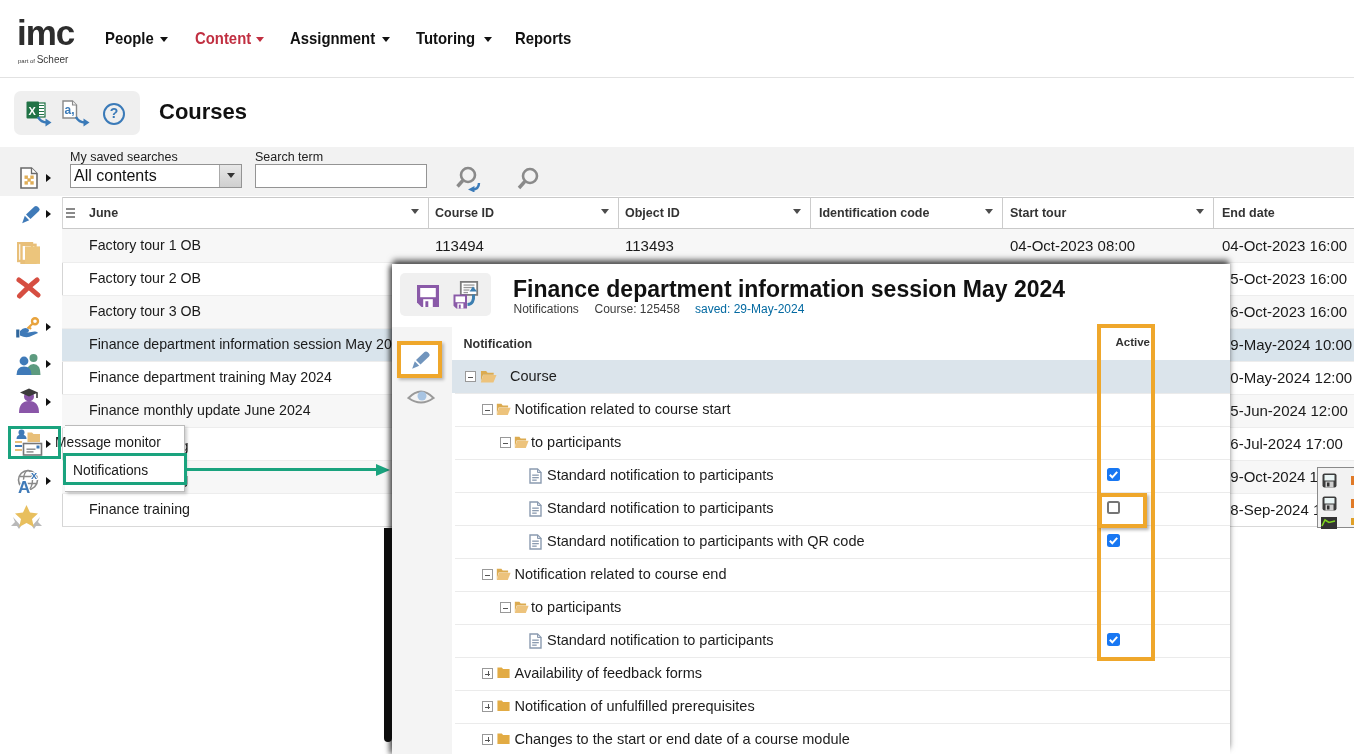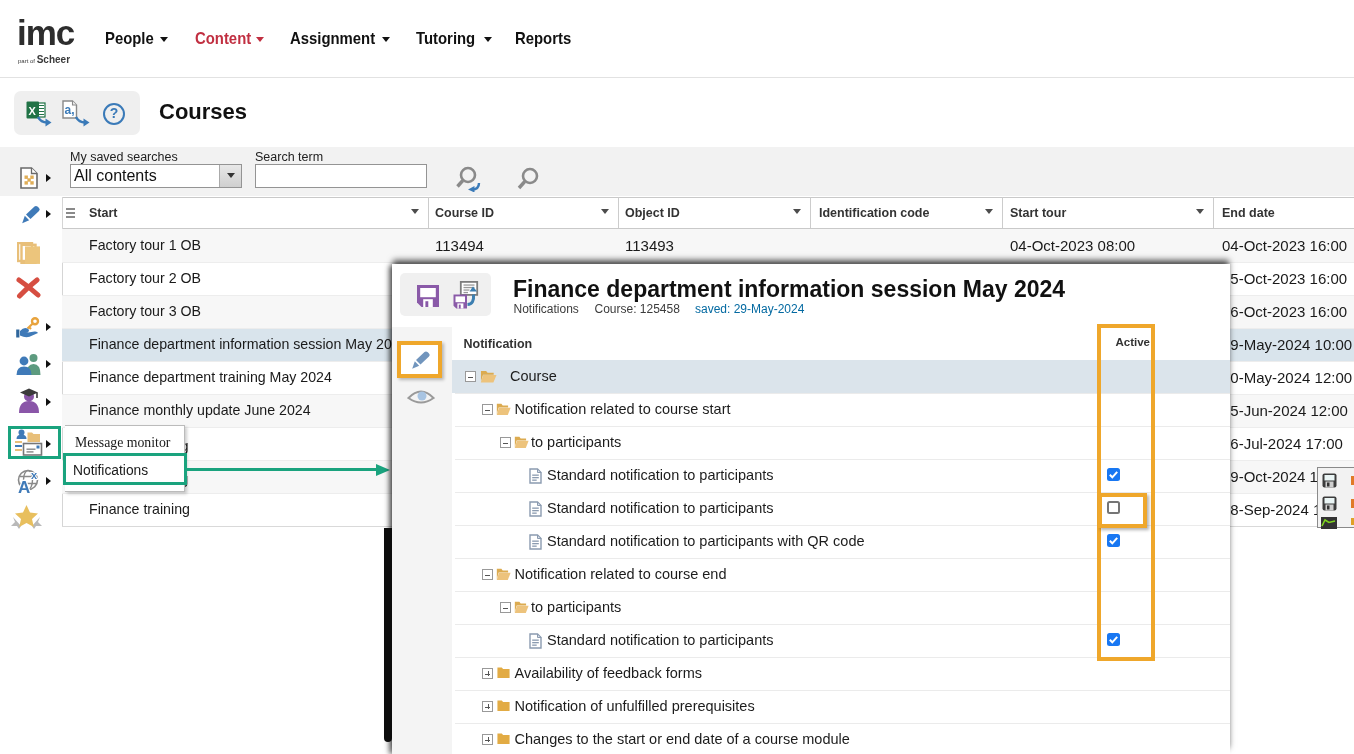--- a/index.html
+++ b/index.html
@@ -26,21 +26,21 @@
   .cb.on { background:#1877f2; }
   .cb.off { background:#fff; border:2px solid #757575; }
 </style>
 </head>
 <body>
 <div id="stage">
 
   <div class="abs" style="left:0;top:0;width:1354px;height:77px;background:#fff;"></div>
   <div class="abs" style="left:17px;top:13px;font-weight:bold;font-size:35px;color:#2d2d2d;letter-spacing:-1px;">imc</div>
   <div class="abs" style="left:18px;top:49px;white-space:nowrap;color:#3a3a3a;">
-    <span style="font-size:6px;">part of </span><span style="font-size:10px;font-weight:bold;">Scheer</span>
+    <span style="font-size:6px;">part of </span><span style="font-size:10px;font-weight:normal;">Scheer</span>
   </div>
   <div class="abs b" style="left:105px;top:28.5px;font-size:17px;transform:scaleX(0.875);transform-origin:0 0;color:#111;">People</div>
   <div class="abs sortarr" style="left:160px;top:36.5px;border-top-color:#111;"></div>
   <div class="abs b" style="left:194.5px;top:28.5px;font-size:17px;transform:scaleX(0.875);transform-origin:0 0;color:#c12f41;">Content</div>
   <div class="abs sortarr" style="left:256px;top:36.5px;border-top-color:#c12f41;"></div>
   <div class="abs b" style="left:289.5px;top:28.5px;font-size:17px;transform:scaleX(0.875);transform-origin:0 0;color:#111;">Assignment</div>
   <div class="abs sortarr" style="left:382px;top:36.5px;border-top-color:#111;"></div>
   <div class="abs b" style="left:416px;top:28.5px;font-size:17px;transform:scaleX(0.875);transform-origin:0 0;color:#111;">Tutoring</div>
   <div class="abs sortarr" style="left:483.5px;top:36.5px;border-top-color:#111;"></div>
   <div class="abs b" style="left:515px;top:28.5px;font-size:17px;transform:scaleX(0.875);transform-origin:0 0;color:#111;">Reports</div>
@@ -99,21 +99,21 @@
   </svg>
 
   <div class="abs" style="left:62px;top:197px;width:1292px;height:1px;background:#c9c9c9;"></div>
   <div class="abs" style="left:62px;top:228px;width:1292px;height:1px;background:#c9c9c9;"></div>
   <div class="abs" style="left:62px;top:197px;width:1px;height:329px;background:#d5d5d5;"></div>
   <div class="abs" style="left:66px;top:207px;width:9px;height:11px;">
     <div style="height:1.5px;background:#8a8a8a;margin-top:1px;"></div>
     <div style="height:1.5px;background:#8a8a8a;margin-top:2.5px;"></div>
     <div style="height:1.5px;background:#8a8a8a;margin-top:2.5px;"></div>
   </div>
-  <div class="abs hdrlbl" style="left:89px;top:206px;">Start</div>
+  <div class="abs hdrlbl" style="left:89px;top:206px;">June</div>
   <div class="abs hdrlbl" style="left:435px;top:206px;">Course ID</div>
   <div class="abs hdrlbl" style="left:625px;top:206px;">Object ID</div>
   <div class="abs hdrlbl" style="left:819px;top:206px;">Identification code</div>
   <div class="abs hdrlbl" style="left:1010px;top:206px;">Start tour</div>
   <div class="abs hdrlbl" style="left:1222px;top:206px;text-align:right;">End date</div>
   <div class="abs sortarr" style="left:411px;top:209px;"></div>
   <div class="abs sortarr" style="left:601px;top:209px;"></div>
   <div class="abs sortarr" style="left:793px;top:209px;"></div>
   <div class="abs sortarr" style="left:985px;top:209px;"></div>
   <div class="abs sortarr" style="left:1196px;top:209px;"></div>
@@ -230,21 +230,21 @@
 
     <svg class="abs" style="left:9px;top:505px;" width="35" height="24" viewBox="0 0 35 24">
       <path d="M4 12 L6 17 L2 21 L8 21 L10 24 L12 21" fill="#b9b9b9"></path>
       <path d="M31 12 L29 17 L33 21 L27 21 L25 24 L23 21" fill="#b9b9b9"></path>
       <path d="M17.5 0 L21 7.5 L29 8.5 L23 14 L24.8 22 L17.5 18 L10.2 22 L12 14 L6 8.5 L14 7.5 Z" fill="#e8bf5e"></path>
     </svg>
   </div>
 
   <div id="menu">
     <div class="abs" style="left:64.5px;top:425px;width:120px;height:67px;background:#fff;border:1px solid #bbb;border-left:none;box-shadow:2px 2px 3px rgba(0,0,0,0.2);"></div>
-    <div class="abs" style="left:75px;top:434.5px;font-size:13.8px;color:#1a1a1a;white-space:nowrap;font-family:Liberation Serif, serif;">Message monitor</div>
+    <div class="abs" style="left:55px;top:434.5px;font-size:13.8px;color:#1a1a1a;white-space:nowrap;">Message monitor</div>
     <div class="abs" style="left:73px;top:463px;font-size:13.8px;color:#1a1a1a;white-space:nowrap;">Notifications</div>
 
     <div class="abs" style="left:8px;top:426px;width:53px;height:33px;border:3px solid #1aa37e;"></div>
     <div class="abs" style="left:62.5px;top:453px;width:124px;height:32px;border:3.5px solid #1aa37e;background:#fff;"></div>
     <div class="abs" style="left:73px;top:463px;font-size:13.8px;color:#1a1a1a;white-space:nowrap;">Notifications</div>
 
     <div class="abs" style="left:186px;top:468px;width:192px;height:3.2px;background:#1aa37e;"></div>
     <div class="abs" style="left:376px;top:464px;width:0;height:0;border-top:6px solid transparent;border-bottom:6px solid transparent;border-left:14px solid #1aa37e;"></div>
   </div>
 

